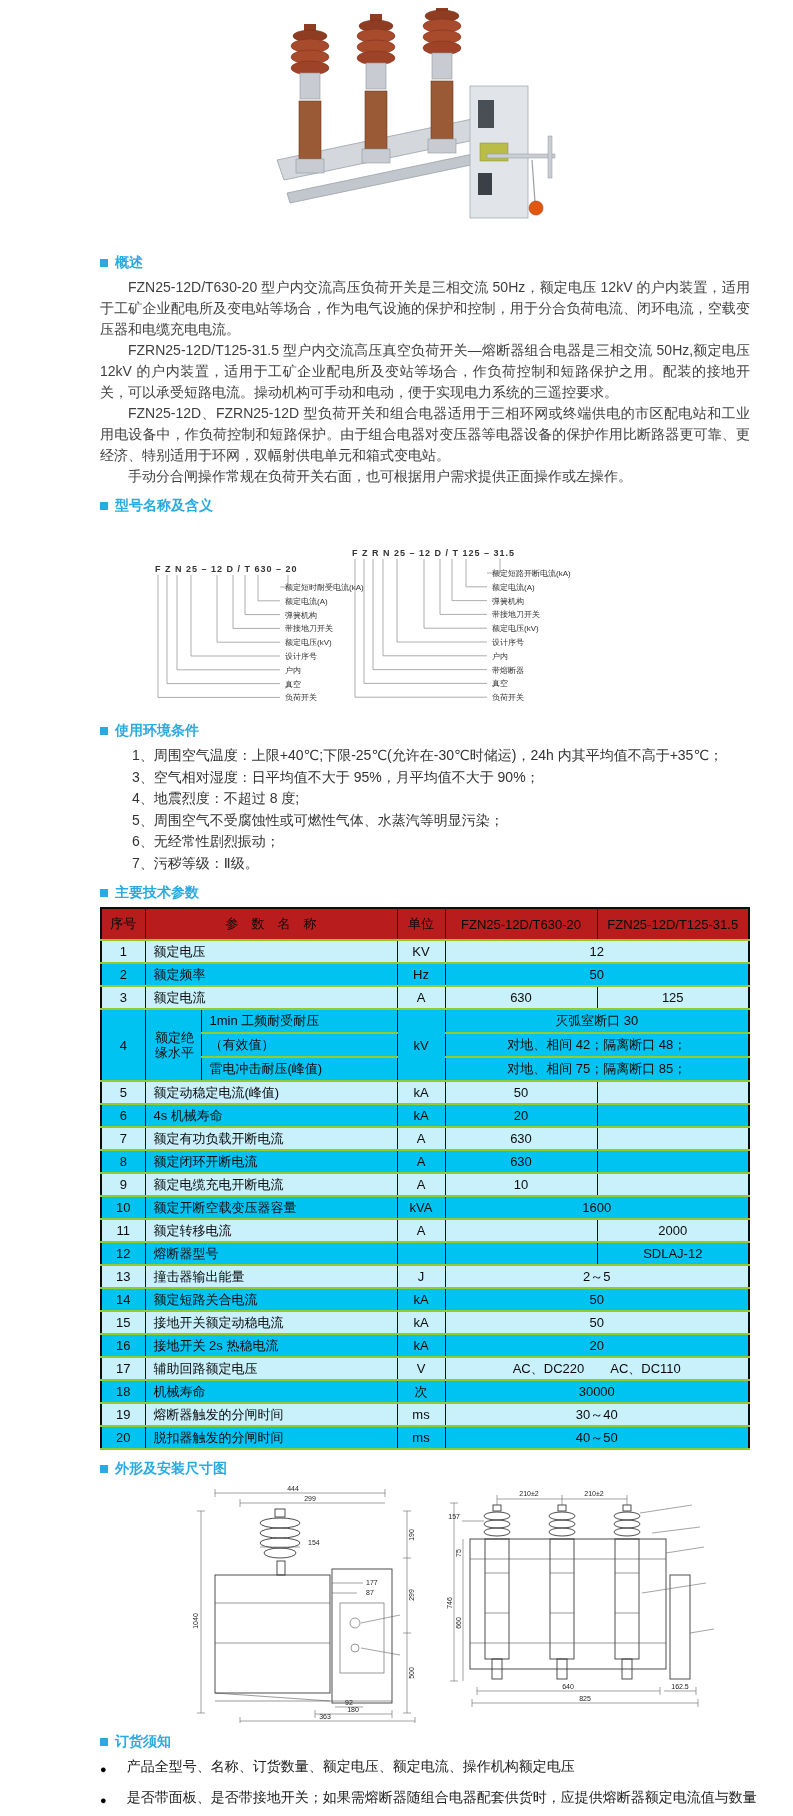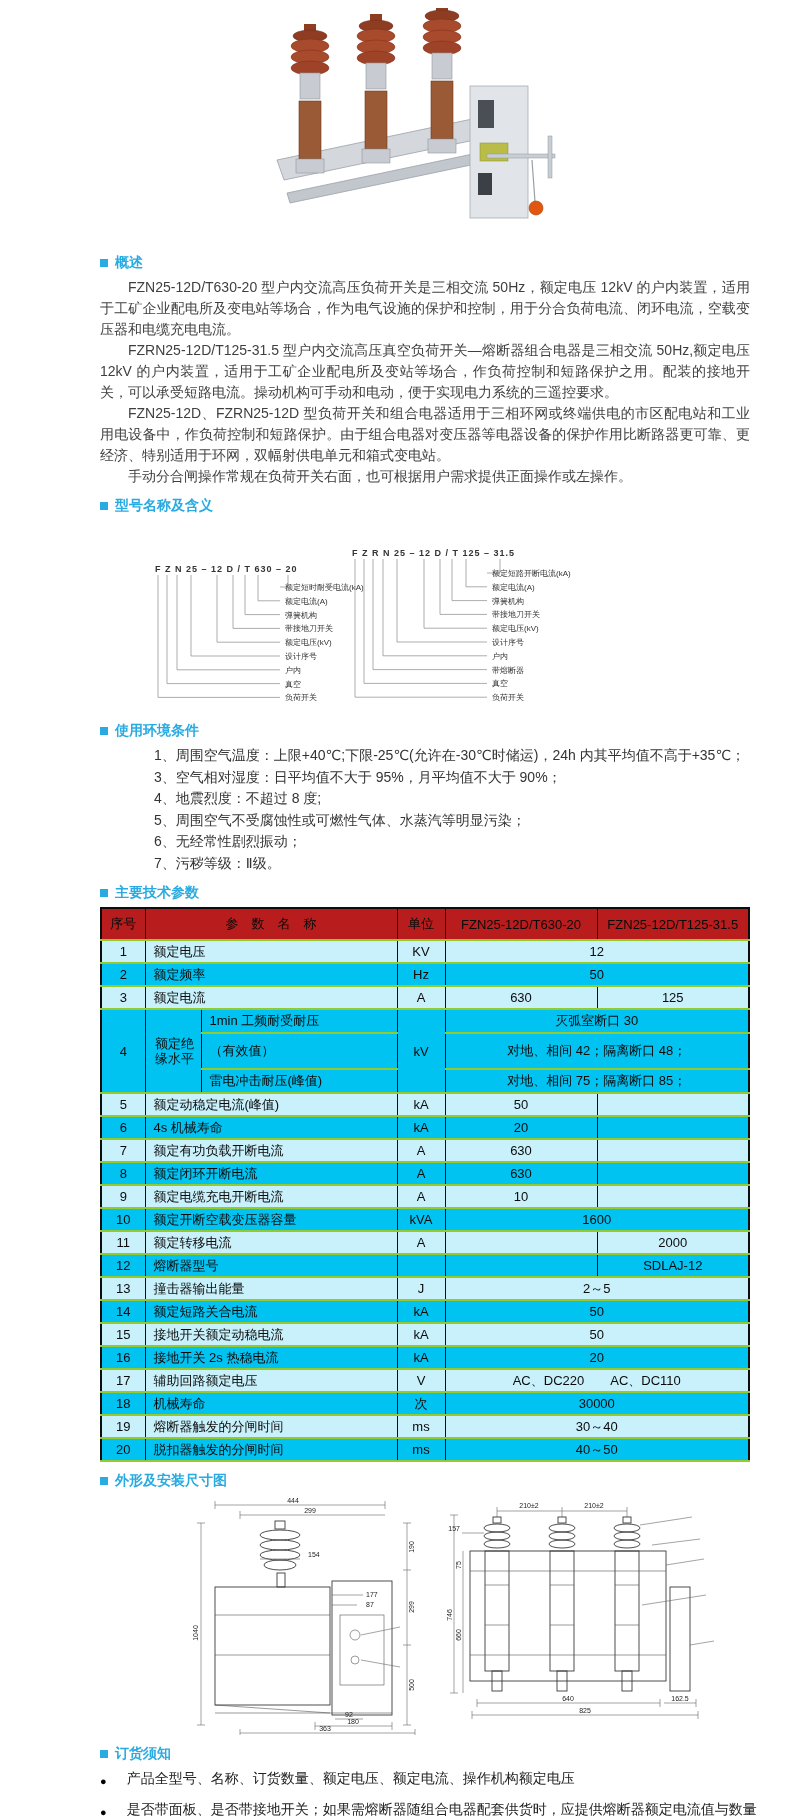--- a/index.html
+++ b/index.html
@@ -5,21 +5,21 @@
   html,body{margin:0;padding:0;}
   body{
     width:793px;height:1816px;background:#ffffff;overflow:hidden;
     font-family:"Liberation Sans","DejaVu Sans",sans-serif;color:#3c3c3c;position:relative;
   }
   .photo-wrap{width:330px;margin:8px auto 0 auto;}
   .section-h{display:flex;align-items:center;gap:7px;margin:10px 0 5px 100px;color:#29abe2;font-size:14px;font-weight:bold;}
   .section-h .sq{width:8px;height:8px;background:#29abe2;flex:0 0 auto;}
   .para{width:650px;margin:0 0 0 100px;font-size:14px;line-height:21px;text-align:justify;text-indent:2em;color:#3f3f3f;}
   .diagram-svg{display:block;margin-left:100px;}
-  .env-list{margin:2px 0 0 0;padding-left:22px;}
+  .env-list{margin:2px 0 0 0;}
   .env-item{margin-left:132px;font-size:14px;line-height:21.5px;color:#333;}
   
   table.params{border-collapse:collapse;table-layout:fixed;width:648px;margin:4px 0 0 100px;
     border:2px solid #0d0d0d;font-size:13px;color:#0b0b0b;}
   table.params td,table.params th{border-left:1px solid #0d0d0d;border-right:1px solid #0d0d0d;
     border-top:2px solid #93ca2d;border-bottom:2px solid #93ca2d;height:21px;padding:0 3px;
     overflow:hidden;white-space:nowrap;font-weight:normal;}
   table.params thead th{background:#b91c1c;border:1px solid #0d0d0d;height:30px;text-align:center;}
   table.params tr.light td{background:#c9f1fb;}
   table.params tr.cyan td{background:#00c3f2;}
@@ -210,21 +210,21 @@
         <td class="c">630</td>
         <td class="c">125</td>
       </tr>
       <tr class="cyan" style="height: 24px;">
         <td class="c" rowspan="3">4</td>
         <td class="namea" rowspan="3">额定绝缘水平</td>
         <td class="l">1min 工频耐受耐压</td>
         <td class="c" rowspan="3">kV</td>
         <td class="c" colspan="2">灭弧室断口 30</td>
       </tr>
-      <tr class="cyan" style="height: 36px;">
+      <tr class="cyan" style="height: 24px;">
         <td class="l">（有效值）</td>
         <td class="c" colspan="2">对地、相间 42；隔离断口 48；</td>
       </tr>
       <tr class="cyan" style="height: 24px;">
         <td class="l">雷电冲击耐压(峰值)</td>
         <td class="c" colspan="2">对地、相间 75；隔离断口 85；</td>
       </tr>
       <tr class="light">
         <td class="c">5</td>
         <td class="l" colspan="2">额定动稳定电流(峰值)</td>

